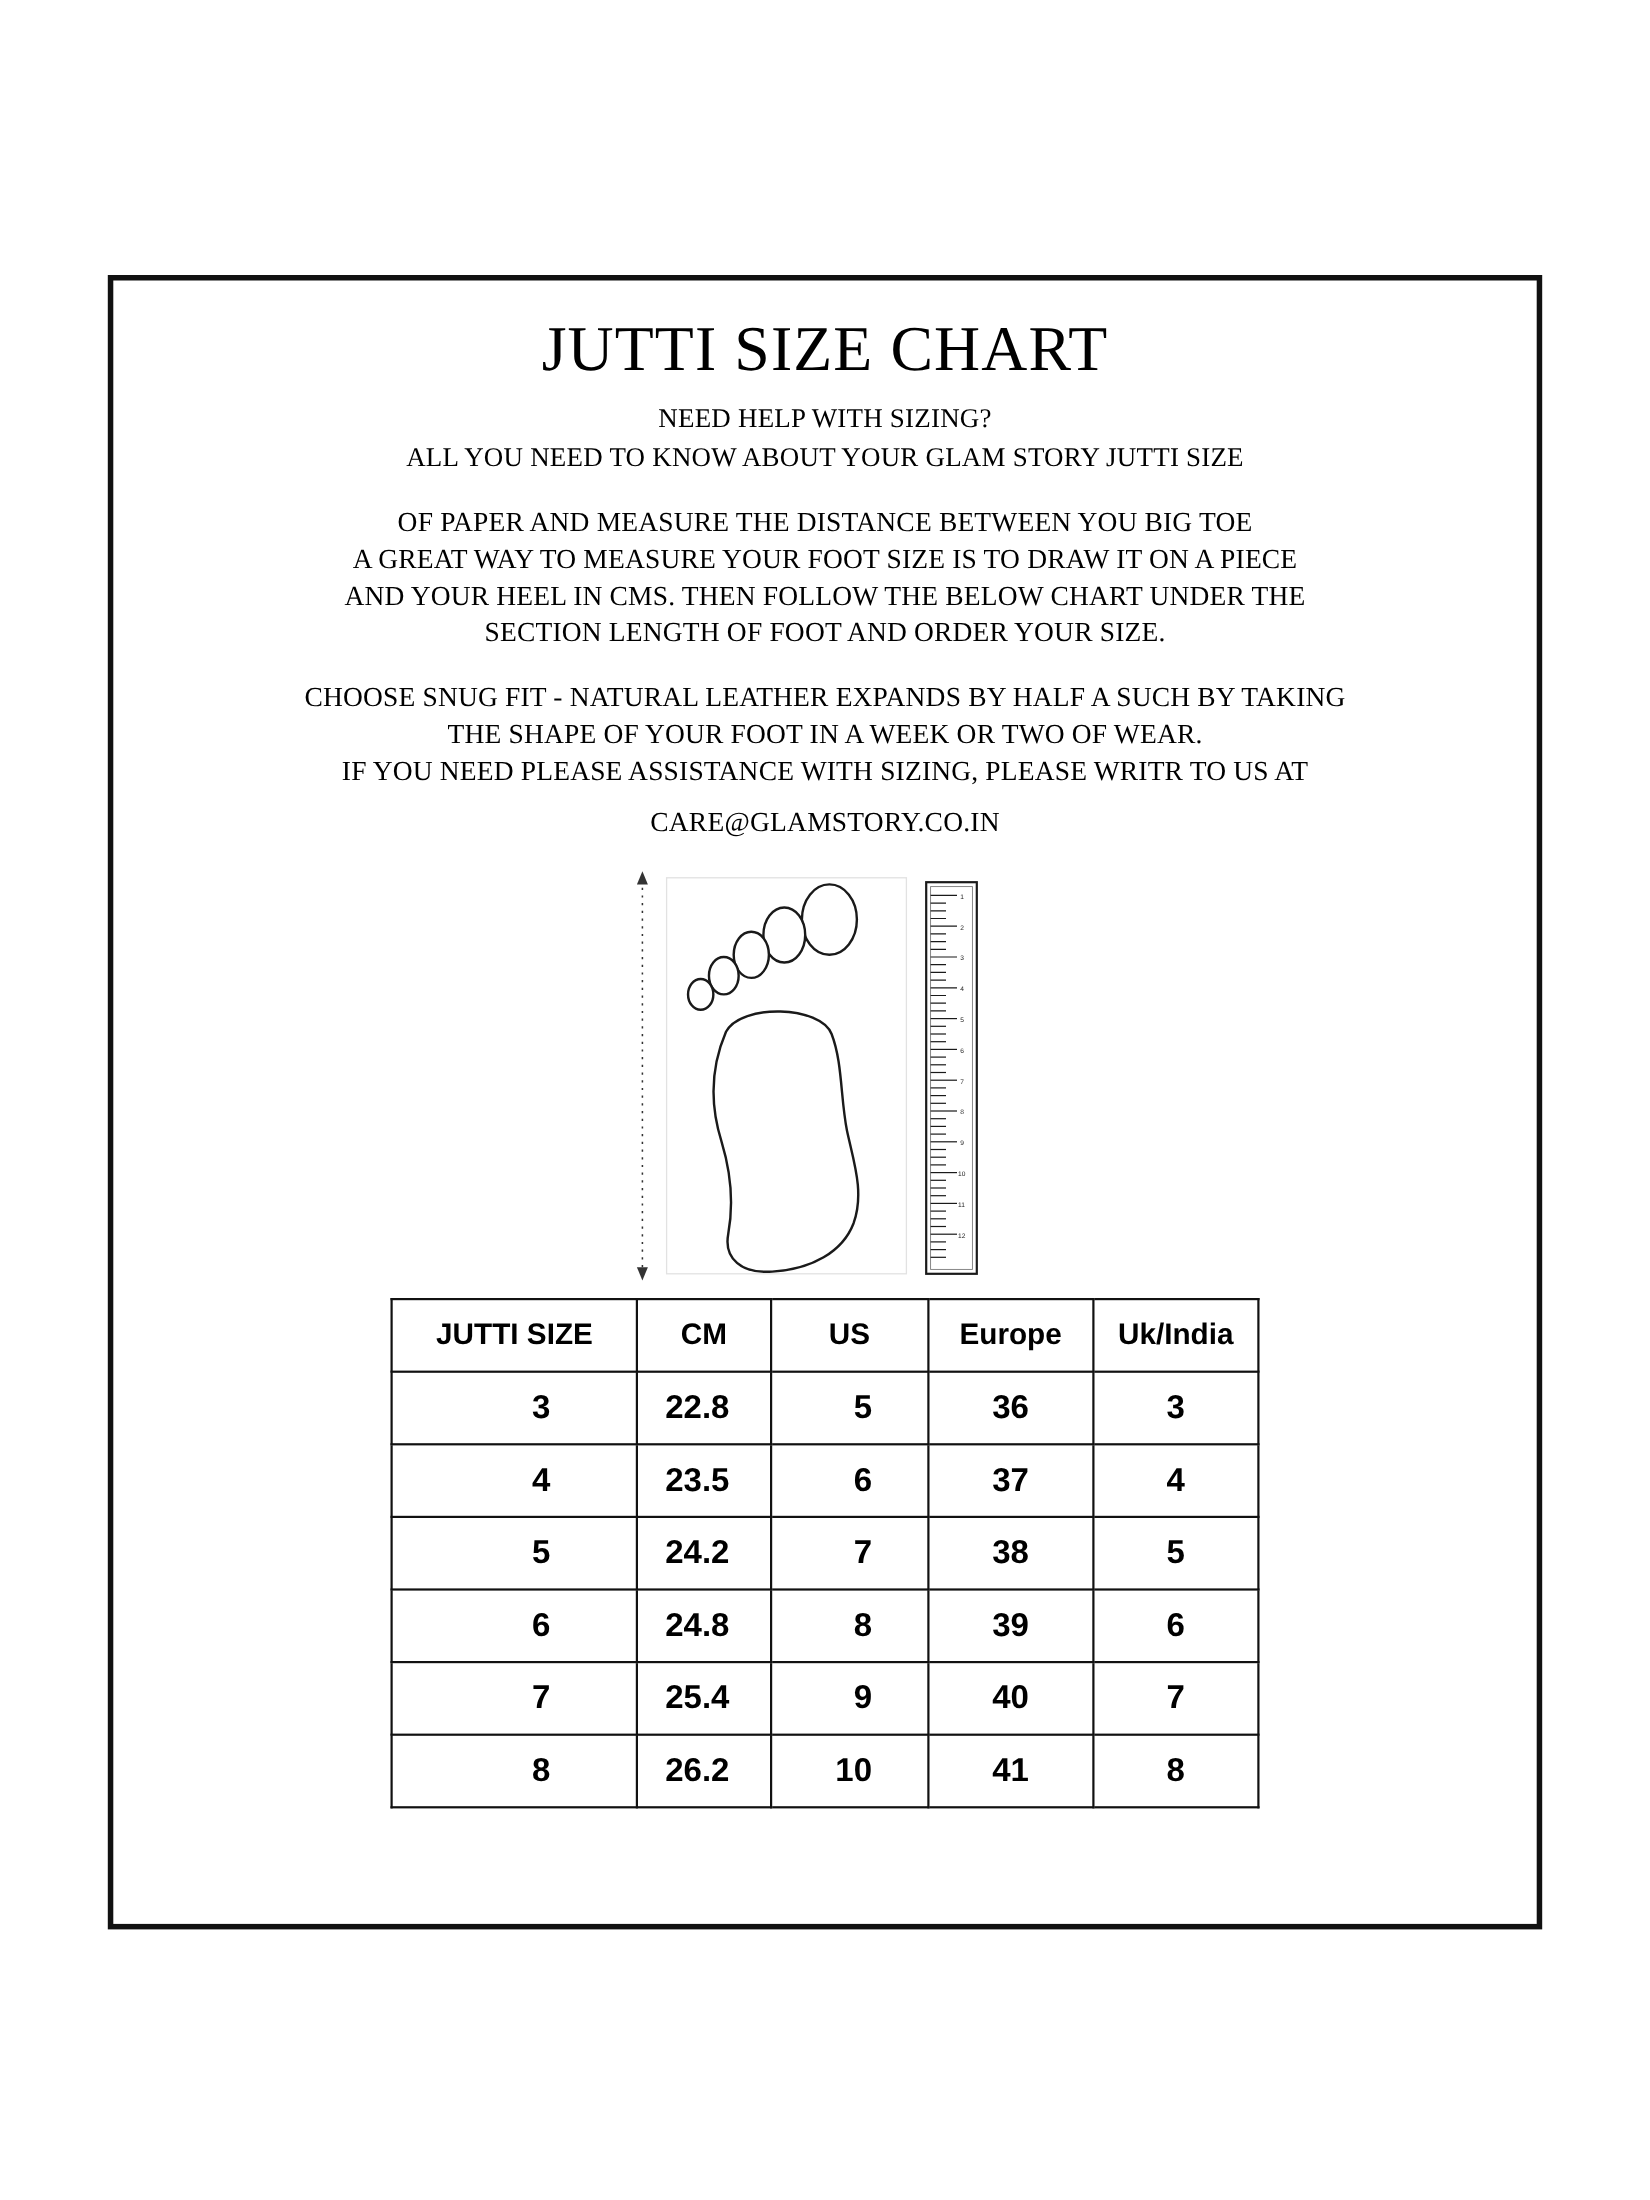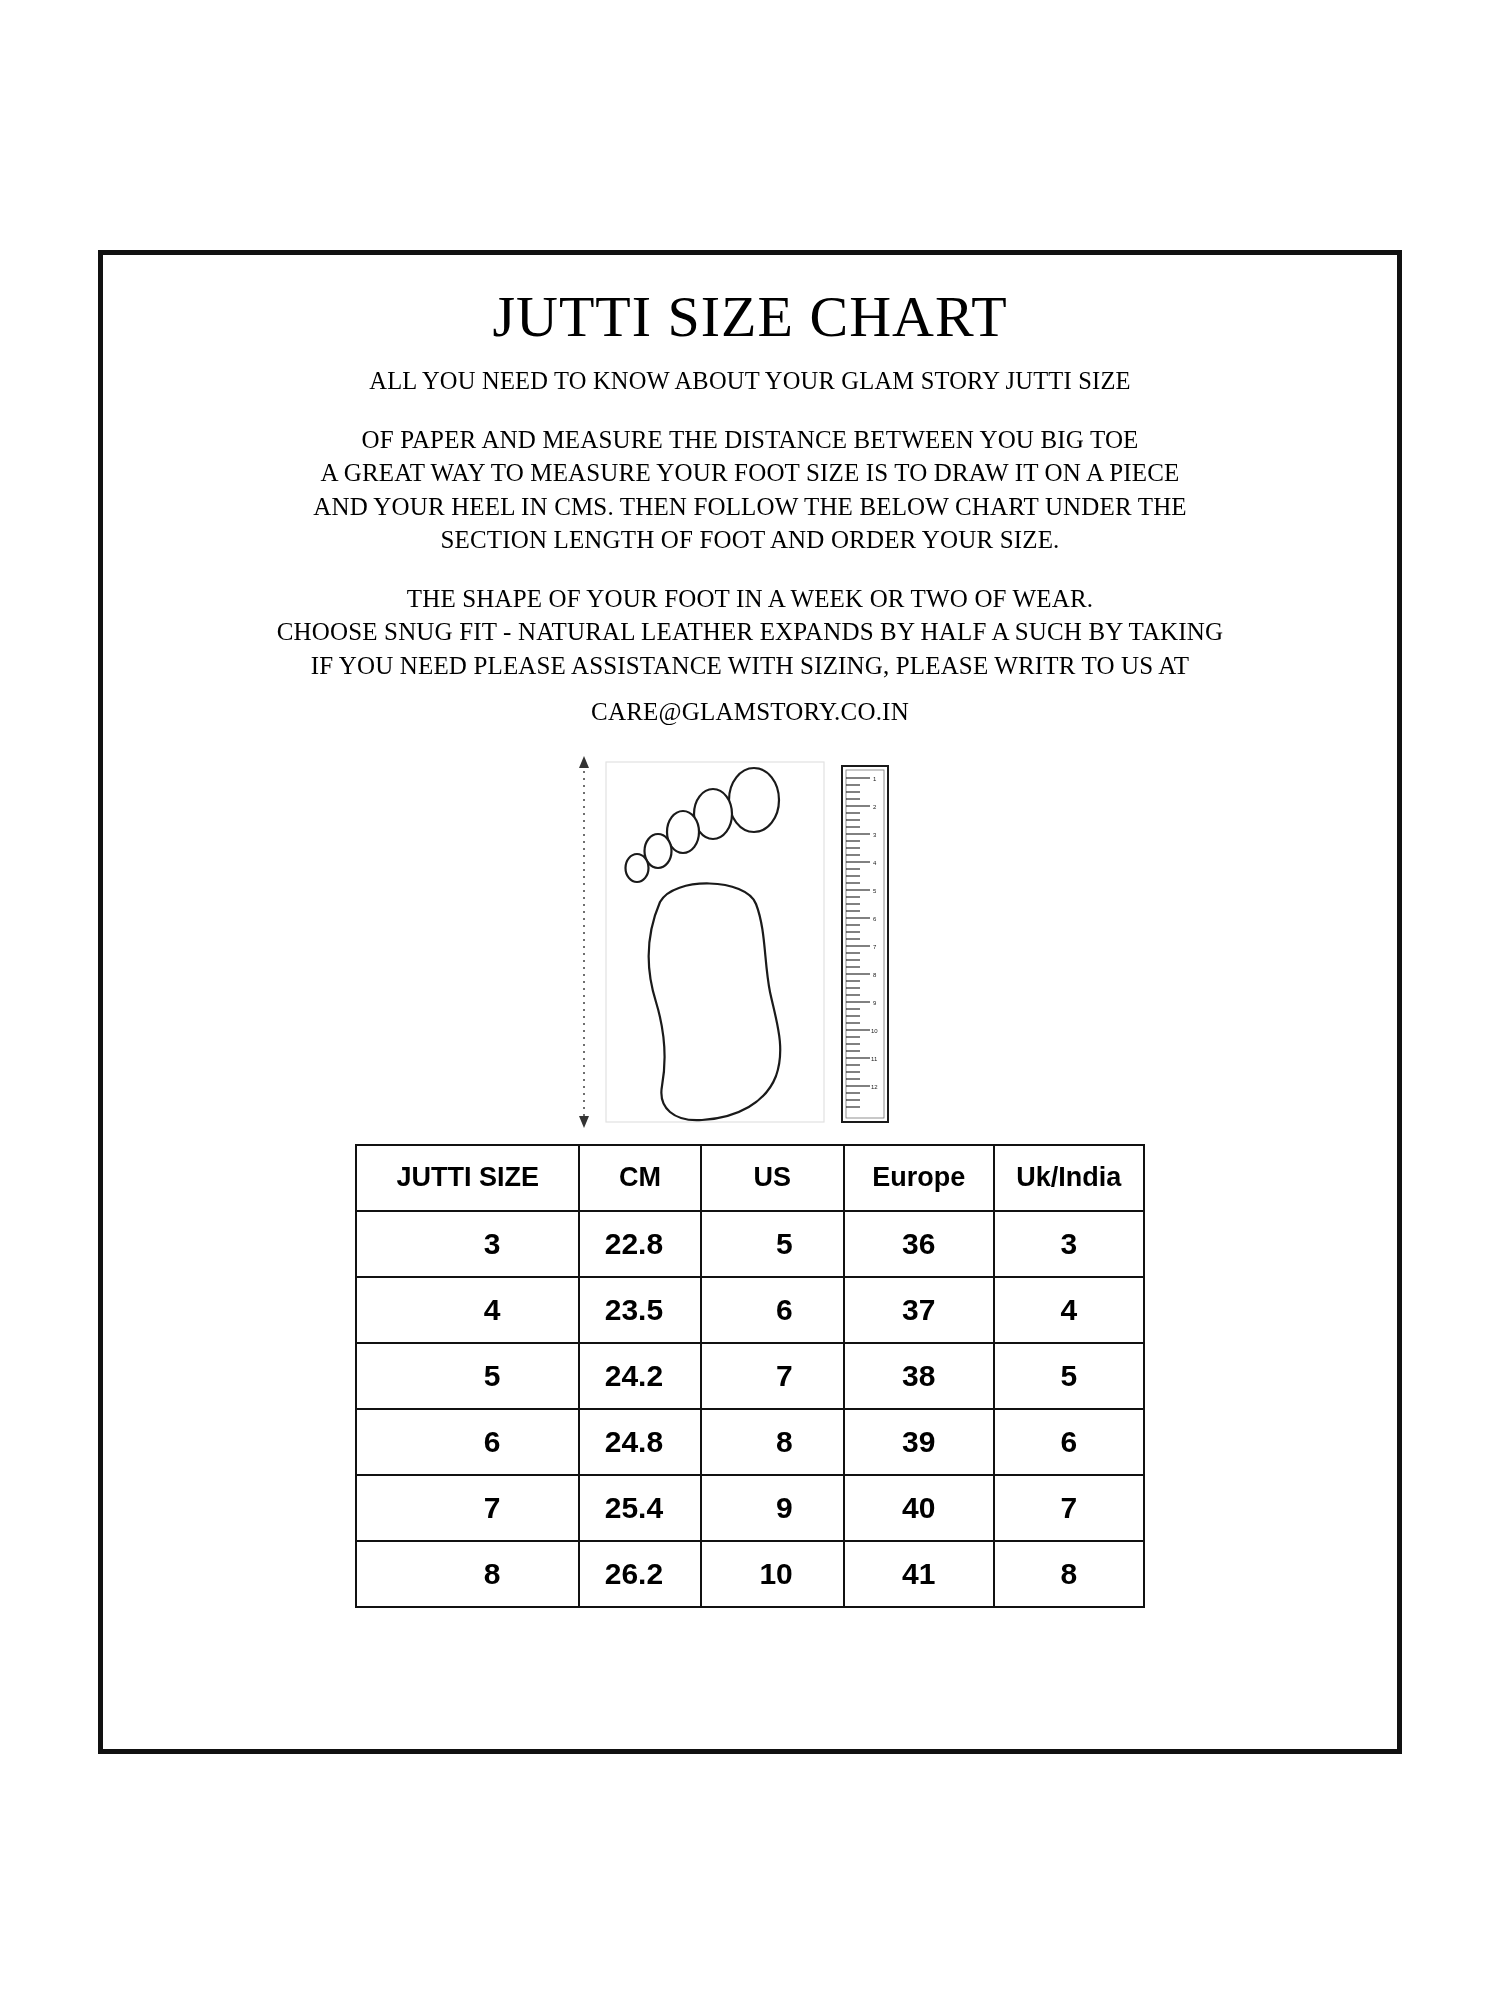--- a/index.html
+++ b/index.html
@@ -127,32 +127,33 @@
 </style>
 </head>
 <body>
 
 <div class="page">
   <div class="frame">
     <div class="inner">
 
       <div class="title">JUTTI SIZE CHART</div>
 
+      <div class="lead small-gap">NEED HELP  WITH SIZING?</div>
       <div class="lead">ALL YOU NEED TO KNOW ABOUT YOUR GLAM STORY JUTTI SIZE</div>
 
       <div class="para">
         <span class="ln">OF PAPER AND MEASURE THE DISTANCE BETWEEN YOU BIG TOE</span>
         <span class="ln">A GREAT WAY TO MEASURE YOUR FOOT SIZE IS TO DRAW IT ON A PIECE</span>
         <span class="ln">AND YOUR HEEL IN CMS. THEN FOLLOW THE BELOW CHART UNDER THE</span>
         <span class="ln">SECTION LENGTH OF FOOT AND ORDER YOUR SIZE.</span>
       </div>
 
       <div class="para">
+        <span class="ln">CHOOSE SNUG FIT - NATURAL LEATHER EXPANDS BY HALF A SUCH BY TAKING</span>
         <span class="ln">THE SHAPE OF YOUR FOOT IN A WEEK OR TWO OF WEAR.</span>
-        <span class="ln">CHOOSE SNUG FIT - NATURAL LEATHER EXPANDS BY HALF A SUCH BY TAKING</span>
         <span class="ln">IF YOU NEED PLEASE ASSISTANCE WITH SIZING, PLEASE WRITR TO US AT</span>
       </div>
 
       <div class="email">CARE@GLAMSTORY.CO.IN</div>
 
       <div class="illus">
         <svg width="360" height="380" viewBox="0 0 360 380" xmlns="http://www.w3.org/2000/svg">
 
           <g stroke="#333" fill="none">
             <line x1="14" y1="12" x2="14" y2="368" stroke-dasharray="2,5" stroke-width="1.4"></line>

